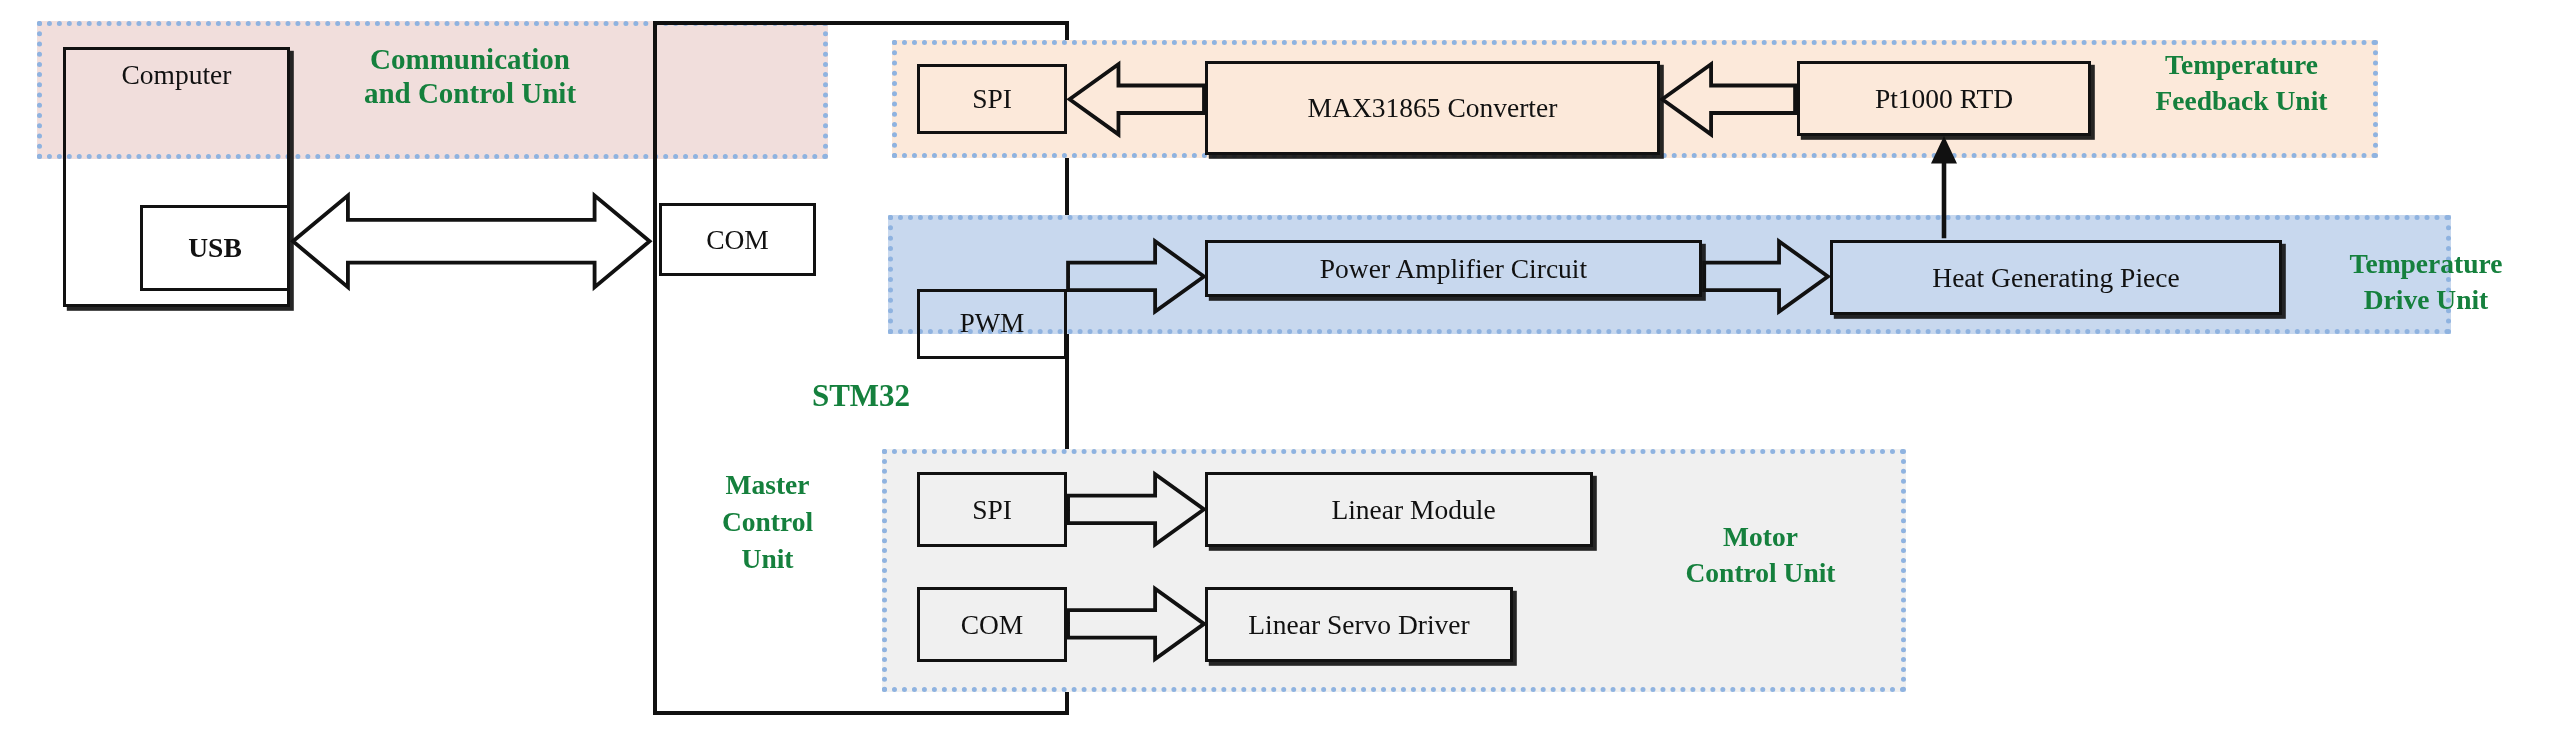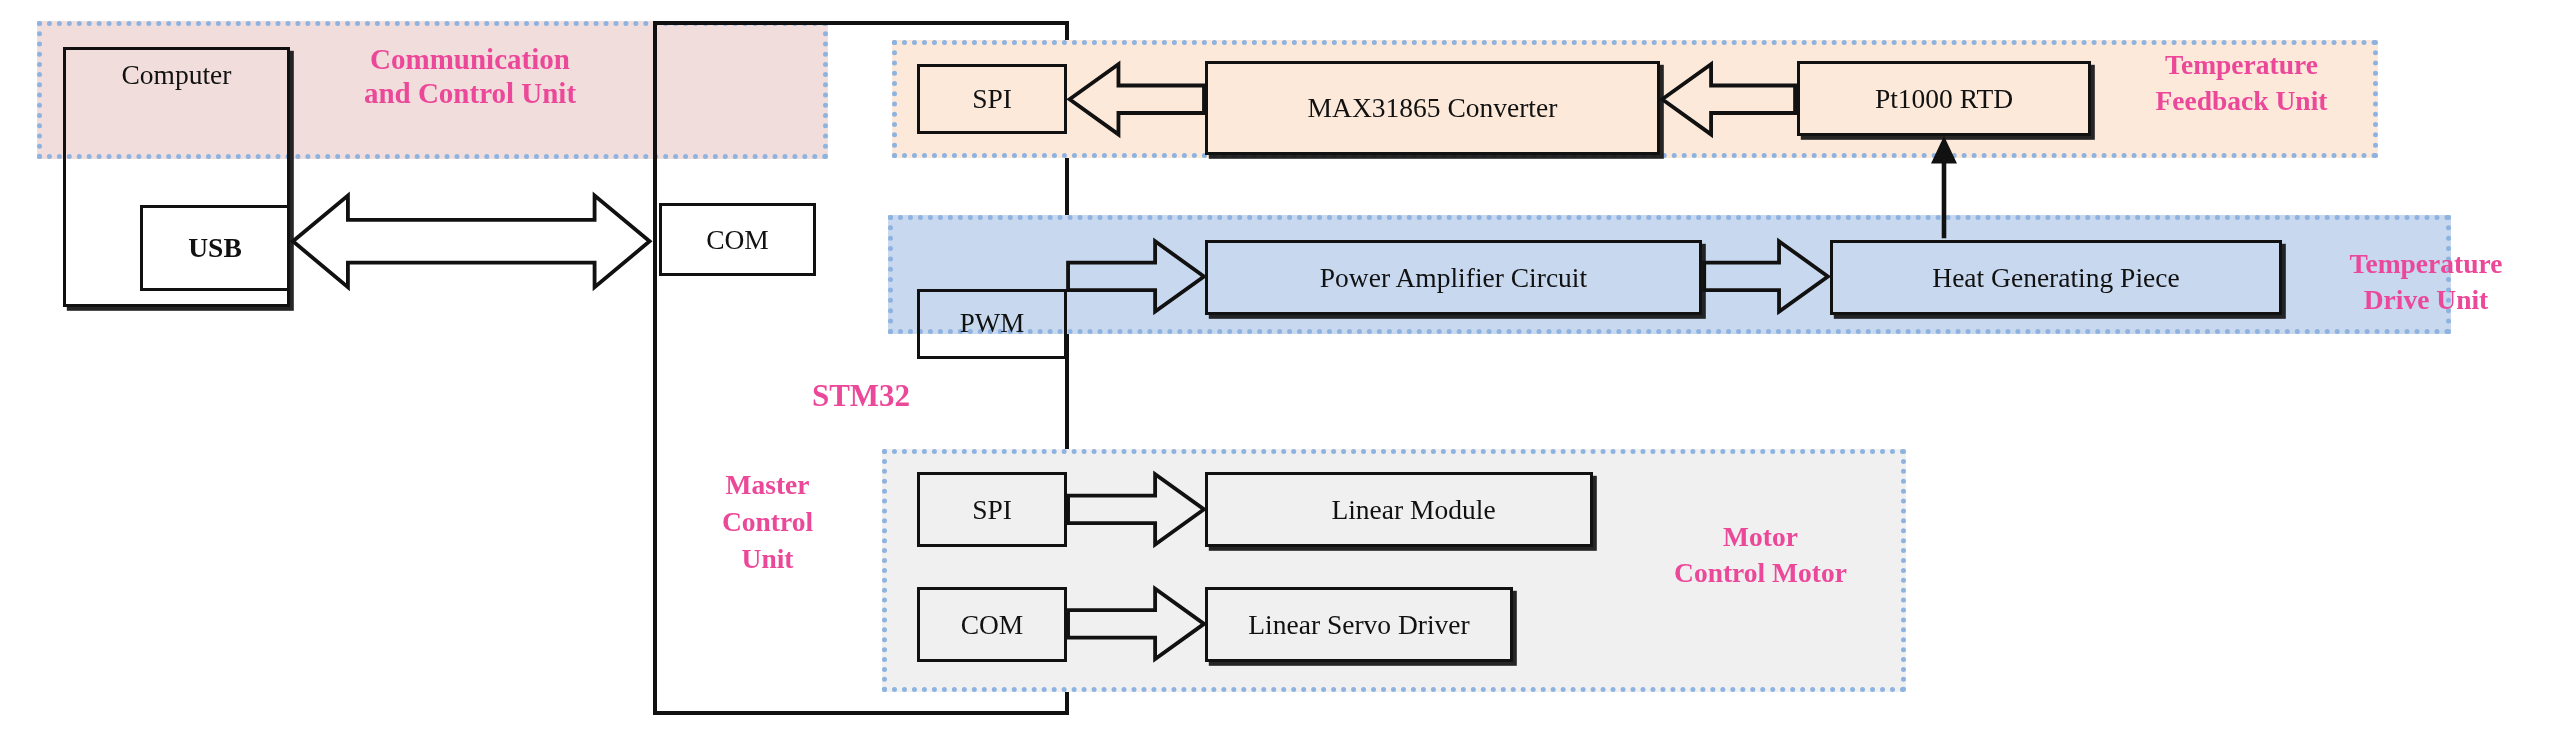--- a/index.html
+++ b/index.html
@@ -20,21 +20,21 @@
        font-size:27px;color:#111111;line-height:1.15;text-align:center;
        background:transparent;}
   .box.shadow{box-shadow:3.8px 3.8px 0 0 rgba(20,20,20,.92);}
   .box-top{align-items:flex-start;padding-top:9.2px;}
 
   
   #stm32-column{position:absolute;box-sizing:border-box;border:4.6px solid #111111;
        background:transparent;}
 
   
-  .label{position:absolute;color:#ec4899;text-align:center;line-height:1.18;}
+  .label{position:absolute;color:#15803d;text-align:center;line-height:1.18;}
   .label.bold{font-weight:bold;}
 
   
   #arrows{position:absolute;left:0;top:0;width:2576px;height:740px;pointer-events:none;}
   .hollow{fill:#ffffff;fill-opacity:0;stroke:#111111;stroke-width:5;stroke-linejoin:miter;}
   .solidline{stroke:#111111;stroke-width:6;fill:none;}
   .solidhead{fill:#111111;}
 </style>
 </head>
 <body>
@@ -90,21 +90,21 @@
     <div>Temperature</div>
     <div>Feedback Unit</div>
   </div>
 
   <div class="group g-drive" style="left:888px;top:215px;width:1563px;height:119px;"></div>
 
   <div class="box" style="left:917px;top:241px;width:150px;height:70px;font-size:27px;margin-top:48px;">
     <span>PWM</span>
   </div>
 
-  <div class="box shadow" style="left:1205px;top:240px;width:497px;height:75px;font-size:27.5px;">
+  <div class="box shadow" style="left:1205px;top:240px;width:497px;height:57px;font-size:27.5px;">
     <span>Power Amplifier Circuit</span>
   </div>
 
   <div class="box shadow" style="left:1830px;top:240px;width:452px;height:75px;font-size:27.5px;">
     <span>Heat Generating Piece</span>
   </div>
 
   <div class="label bold" style="left:2296px;top:246px;width:260px;font-size:27.5px;font-weight:bold;line-height:1.3;">
     <div>Temperature</div>
     <div>Drive Unit</div>
@@ -123,21 +123,21 @@
   <div class="box" style="left:917px;top:587px;width:150px;height:75px;font-size:27.5px;">
     <span>COM</span>
   </div>
 
   <div class="box shadow" style="left:1205px;top:587px;width:308px;height:75px;font-size:27.5px;">
     <span>Linear Servo Driver</span>
   </div>
 
   <div class="label bold" style="left:1627px;top:519px;width:267px;font-size:27.5px;font-weight:bold;line-height:1.3;">
     <div>Motor</div>
-    <div>Control Motor</div>
+    <div>Control Unit</div>
   </div>
 
   <svg id="arrows" viewBox="0 0 3372 969" xmlns="http://www.w3.org/2000/svg">
 
     <polygon class="hollow" points="383,316 455,256 455,288 778,288 778,256 850,316 778,376 778,344 455,344 455,376"></polygon>
 
     <polygon class="hollow" points="1400,130 1464,84 1464,112 1576,112 1576,148 1464,148 1464,176"></polygon>
 
     <polygon class="hollow" points="2176,130 2240,84 2240,112 2350,112 2350,148 2240,148 2240,176"></polygon>
 

